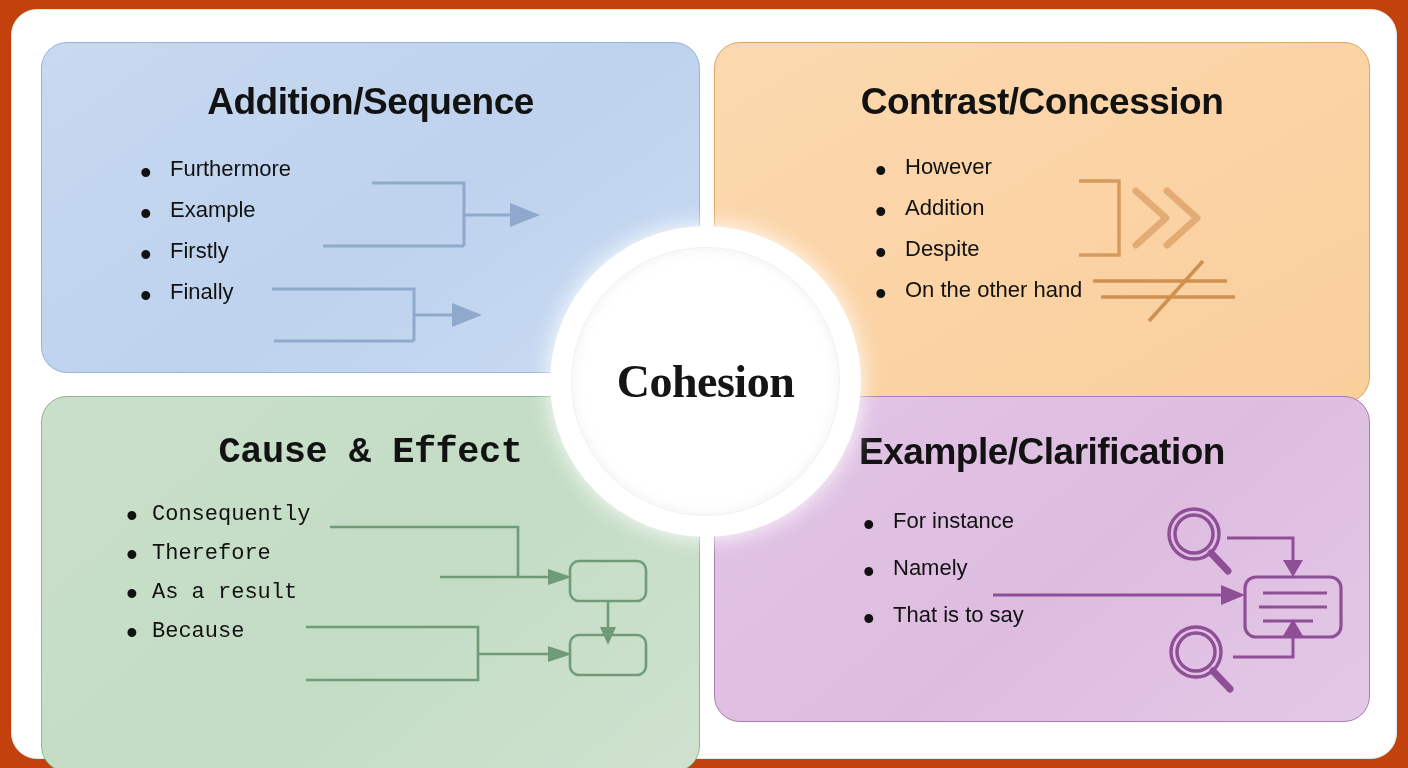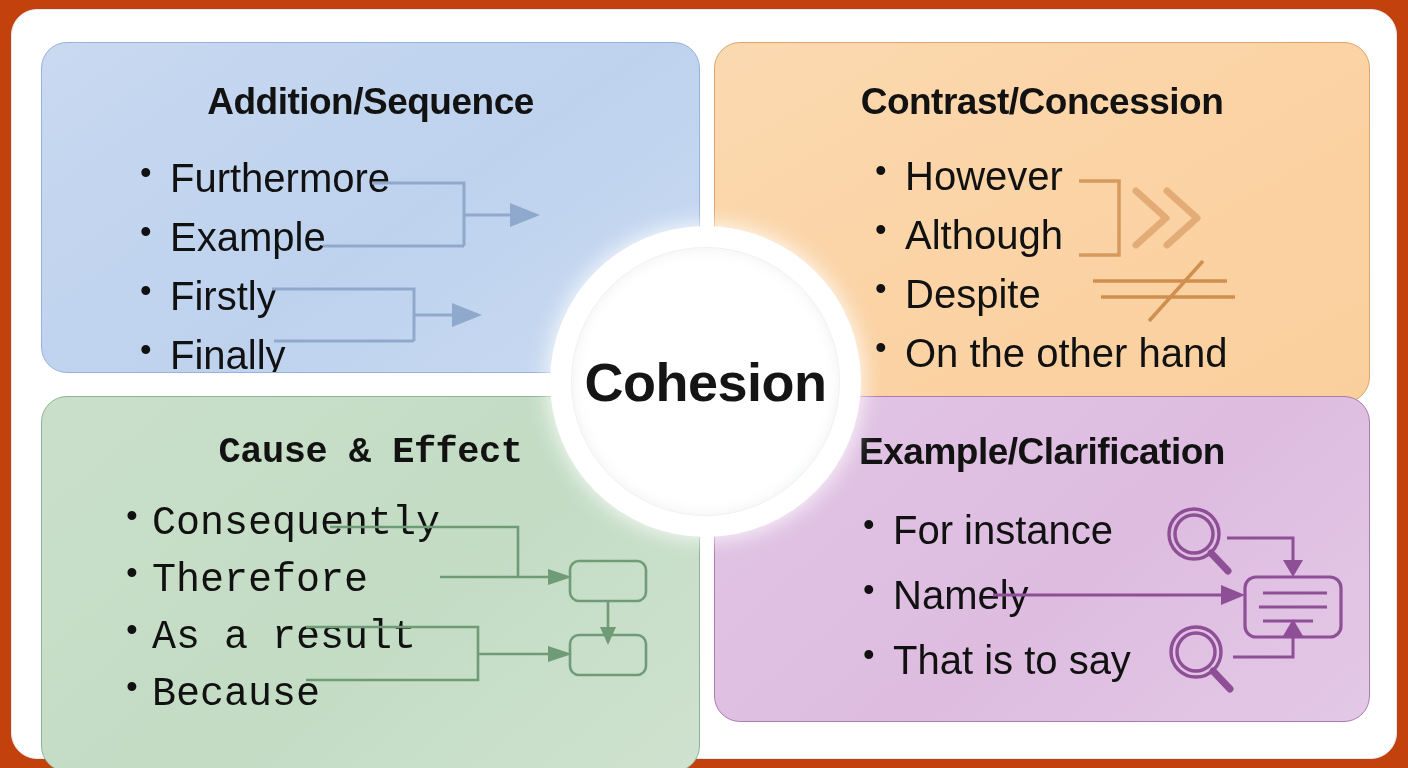--- a/index.html
+++ b/index.html
@@ -52,21 +52,21 @@
     letter-spacing: -0.5px;
   }
 
   .items {
     position: absolute;
     list-style: none;
     margin: 0;
     padding: 0;
   }
   .items li {
-    font-size: 40px;
+    font-size: 22px;
     color: #111111;
     line-height: 1.0;
     white-space: nowrap;
     position: relative;
     padding-left: 30px;
   }
   .items li::before {
     content: "\2022";
     position: absolute;
     left: 0;
@@ -157,24 +157,25 @@
     left: 8px;
     top: 8px;
     right: 8px;
     bottom: 8px;
     border-radius: 50%;
     border: 1px solid #f0f0f2;
     box-shadow: inset 0 0 14px rgba(170,180,195,0.18);
   }
   #center-label {
     position: relative;
-    font-size: 54px;
+    font-size: 46px;
     font-weight: bold;
     color: #151515;
     letter-spacing: -0.5px;
+    font-family: Liberation Serif, serif;
   }
 </style>
 </head>
 <body>
 
 <div id="stage">
 
   <div class="card-frame"></div>
 
   <div class="panel" id="panel-addition">
@@ -198,21 +199,21 @@
         <path d="M 372 272 L 412 272"></path>
       </g>
       <polygon points="410,260 440,272 410,284" fill="#8fa9cc"></polygon>
     </svg>
   </div>
 
   <div class="panel" id="panel-contrast">
     <div class="panel-title">Contrast/Concession</div>
     <ul class="items">
       <li>However</li>
-      <li>Although</li>
+      <li>Addition</li>
       <li>Despite</li>
       <li>On the other hand</li>
     </ul>
     <svg class="deco" width="656" height="331">
 
       <g fill="none" stroke="#d59a5d" stroke-width="3.5">
         <path d="M 364 138 L 404 138 L 404 212 L 364 212"></path>
       </g>
 
       <g fill="none" stroke="#e3ac76" stroke-width="7" stroke-linecap="round" stroke-linejoin="round">

